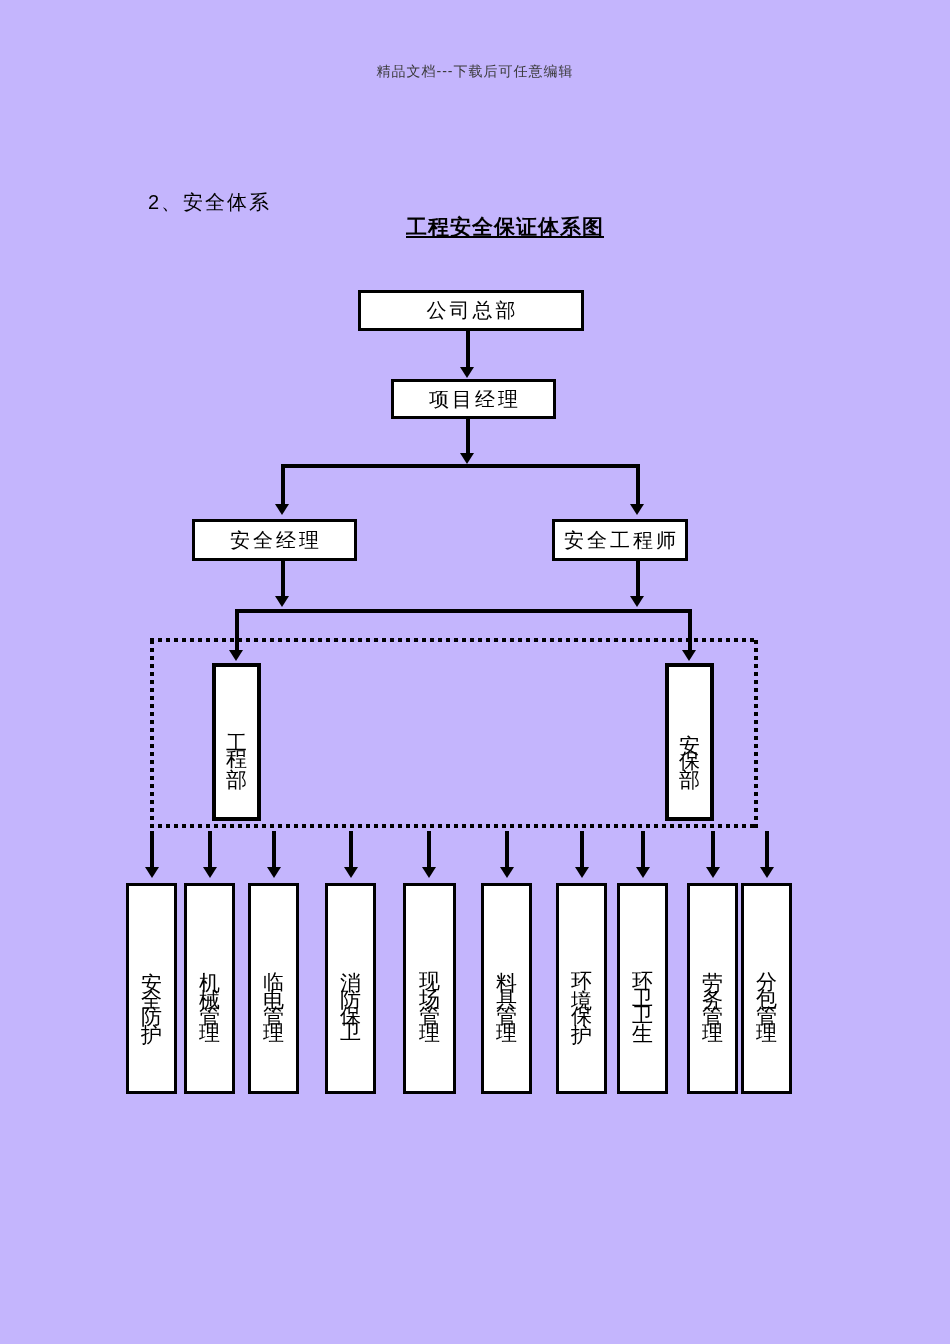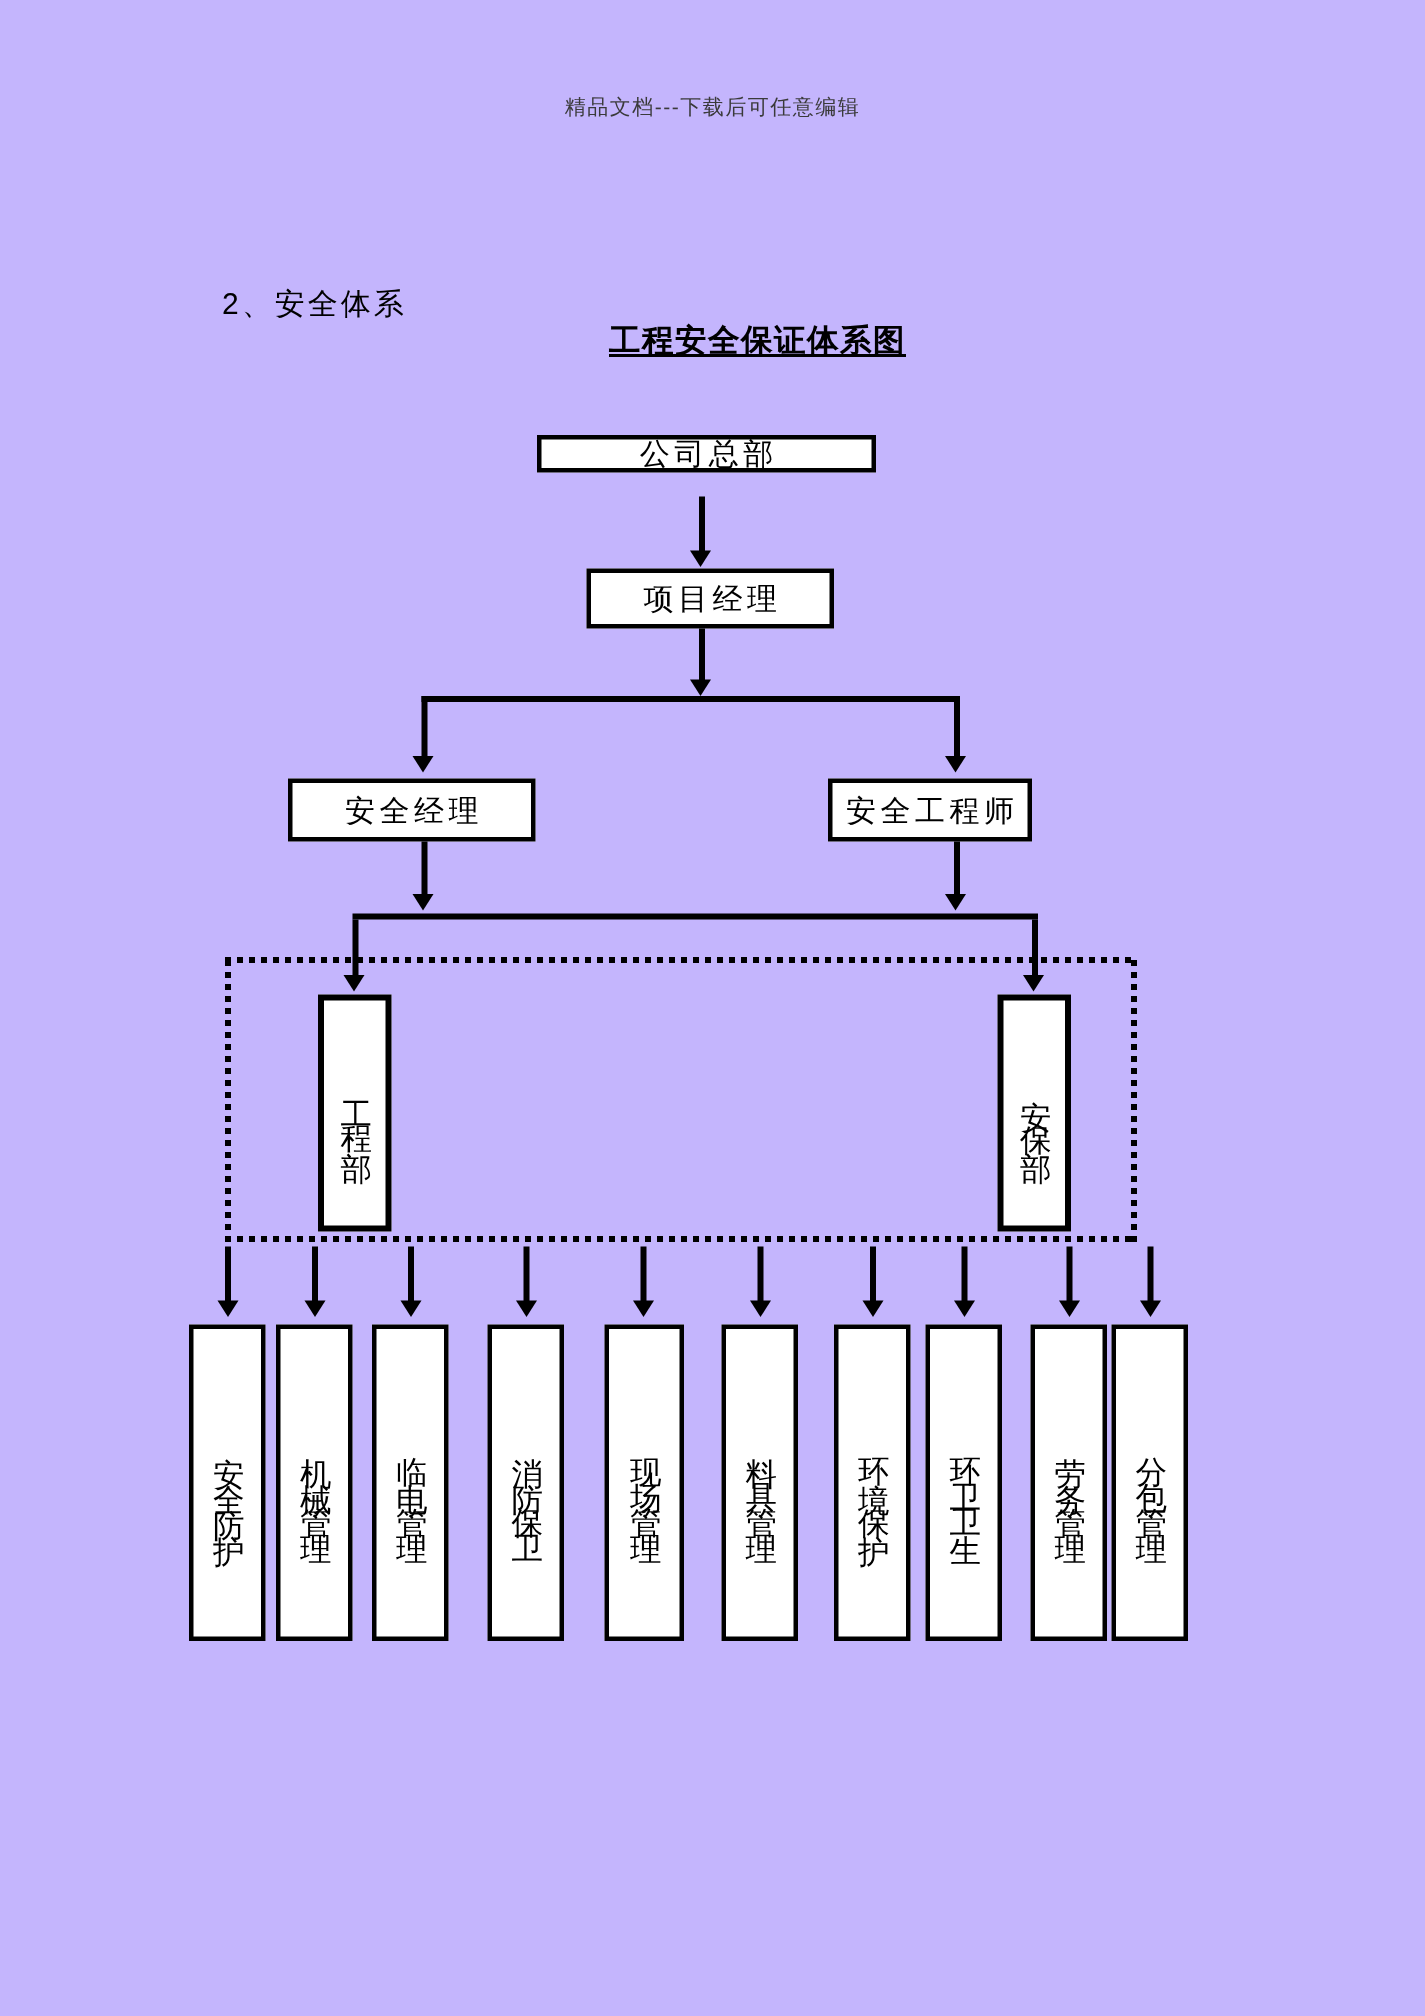--- a/index.html
+++ b/index.html
@@ -79,21 +79,21 @@
 <body>
 
 <div class="page">
 
   <div class="watermark">精品文档---下载后可任意编辑</div>
   <div class="section-heading">2、安全体系</div>
   <div class="diagram-title">工程安全保证体系图</div>
 
   <div>
 
-    <div class="node" style="left:358px; top:290px; width:226px; height:25px;">
+    <div class="node" style="left:358px; top:290px; width:226px; height:41px;">
       <span>公司总部</span>
     </div>
 
     <div class="vl" style="left:466px; top:331px; height:37px;"></div>
     <div class="ah" style="left:460px; top:367px;"></div>
 
     <div class="node" style="left:391px; top:379px; width:165px; height:40px;">
       <span>项目经理</span>
     </div>
 

